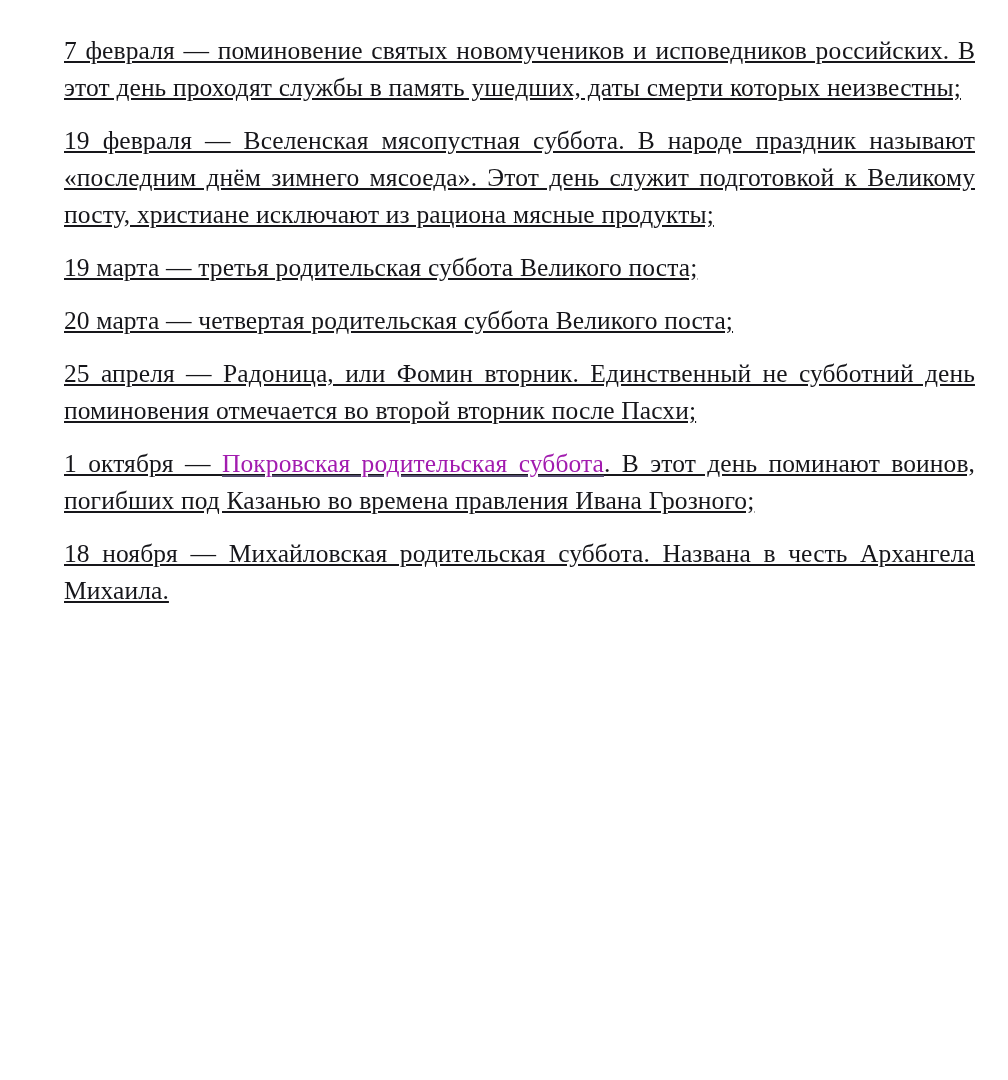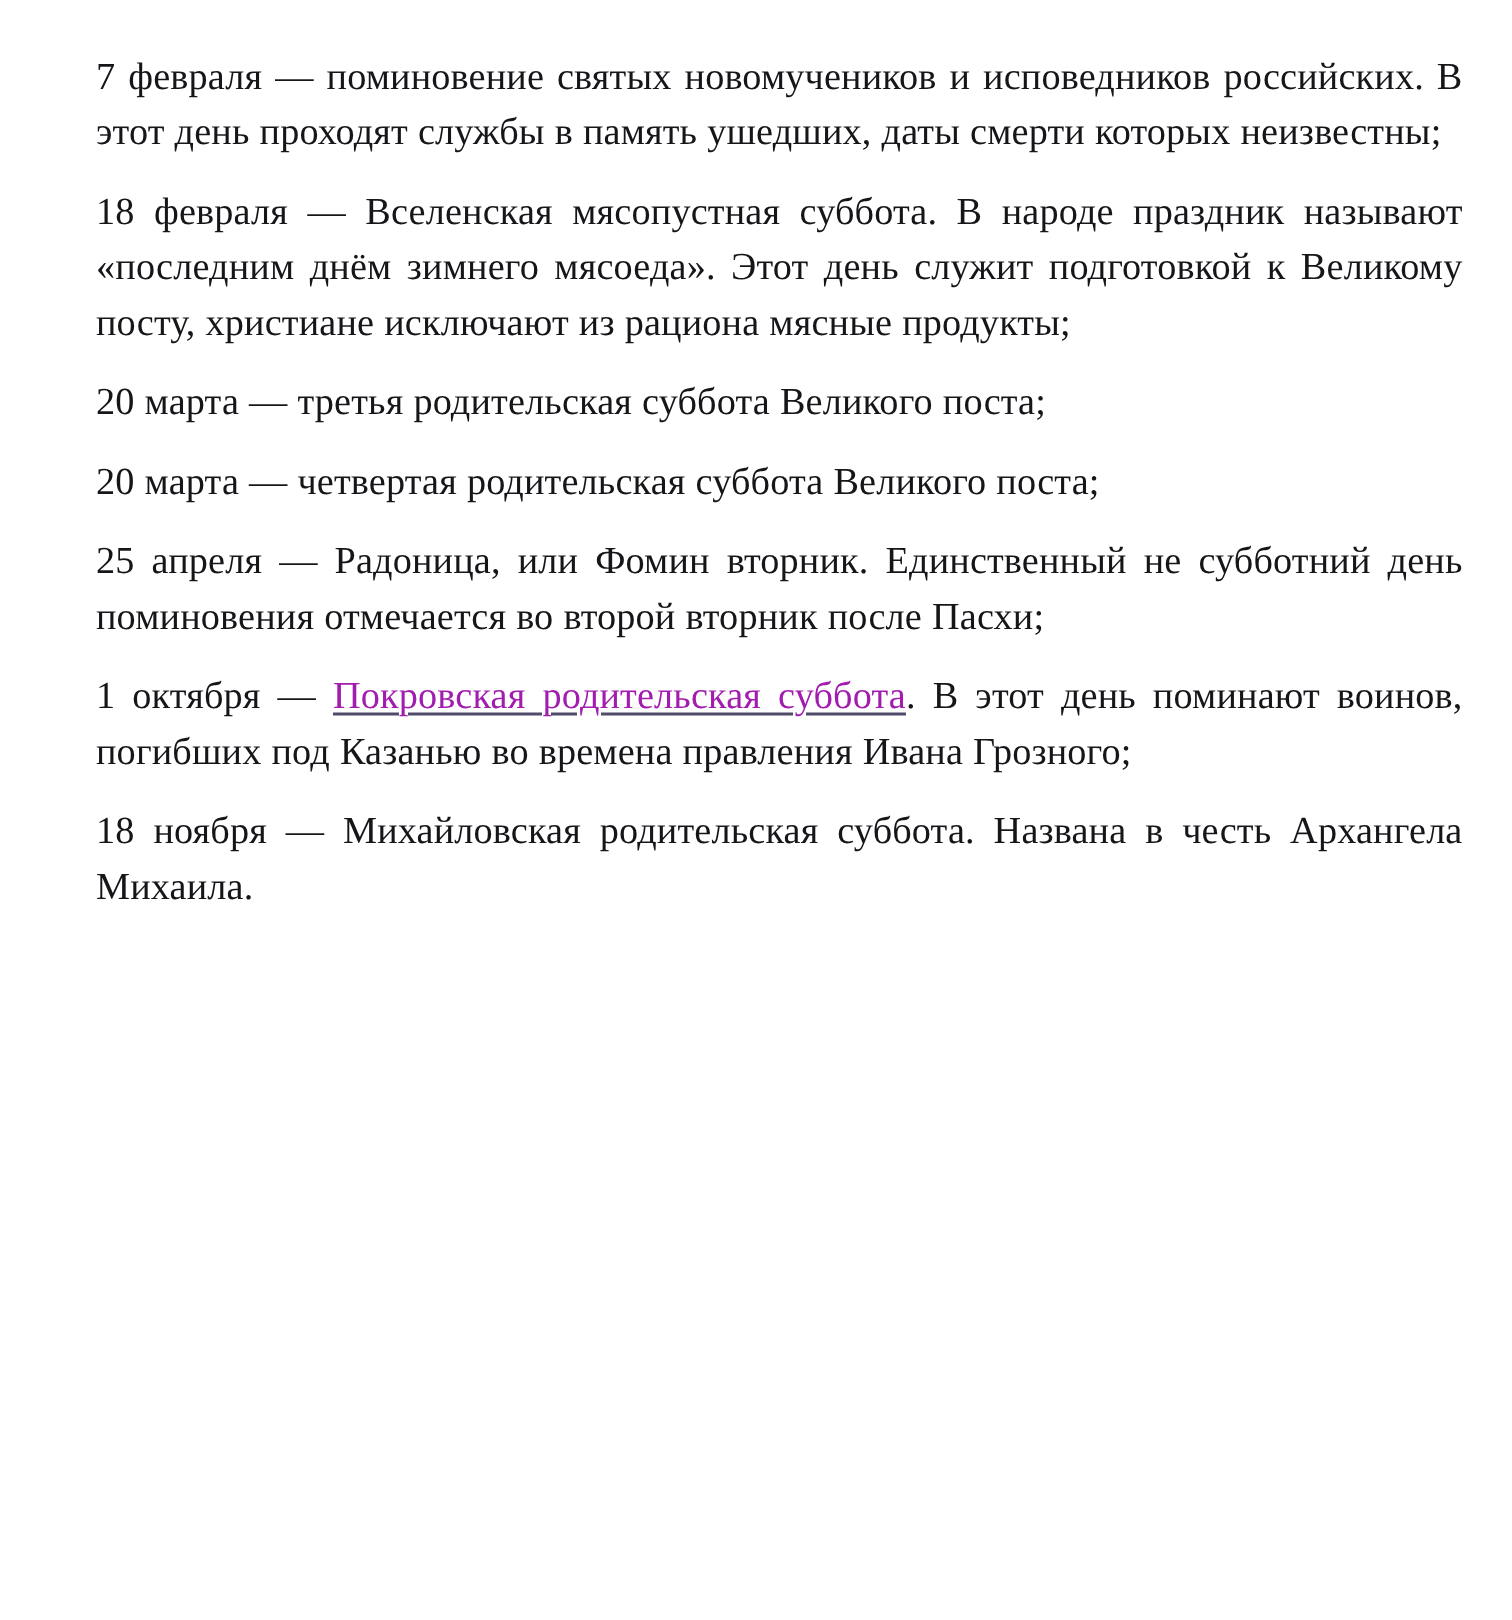--- a/index.html
+++ b/index.html
@@ -18,20 +18,21 @@
   }
   .page {
     box-sizing: border-box;
     width: 1008px;
     height: 1080px;
     padding: 32px 33px 0 64px;
     background: #ffffff;
   }
   .doc-body {
     width: 911px;
+    text-decoration: underline;
   }
   p.para {
     margin: 0 0 16px 0;
     padding: 0;
     font-size: 25.5px;
     line-height: 37px;
     text-align: justify;
     text-justify: inter-word;
     letter-spacing: 0.1px;
     color: #16161a;
@@ -52,24 +53,24 @@
   }
 </style>
 </head>
 <body>
 
 <div class="page">
   <div class="doc-body">
 
     <p class="para">7 февраля — поминовение святых новомучеников и исповедников российских. В этот день проходят службы в память ушедших, даты смерти которых неизвестны;</p>
 
-    <p class="para">18 февраля — Вселенская мясопустная суббота. В народе праздник называют «последним днём зимнего мясоеда». Этот день служит подготовкой к Великому посту, христиане исключают из рациона мясные продукты;</p>
+    <p class="para">19 февраля — Вселенская мясопустная суббота. В народе праздник называют «последним днём зимнего мясоеда». Этот день служит подготовкой к Великому посту, христиане исключают из рациона мясные продукты;</p>
 
 
-    <p class="para">20 марта — третья родительская суббота Великого поста;</p>
+    <p class="para">19 марта — третья родительская суббота Великого поста;</p>
 
     <p class="para">20 марта — четвертая родительская суббота Великого поста;</p>
 
     <p class="para">25 апреля — Радоница, или Фомин вторник. Единственный не субботний день поминовения отмечается во второй вторник после Пасхи;</p>
 
 
 
     <p class="para">
       <span>1 октября — </span><a class="doclink" href="#">Покровская родительская суббота</a><span>. В этот день поминают воинов, погибших под Казанью во времена правления Ивана Грозного;</span>
     </p>

